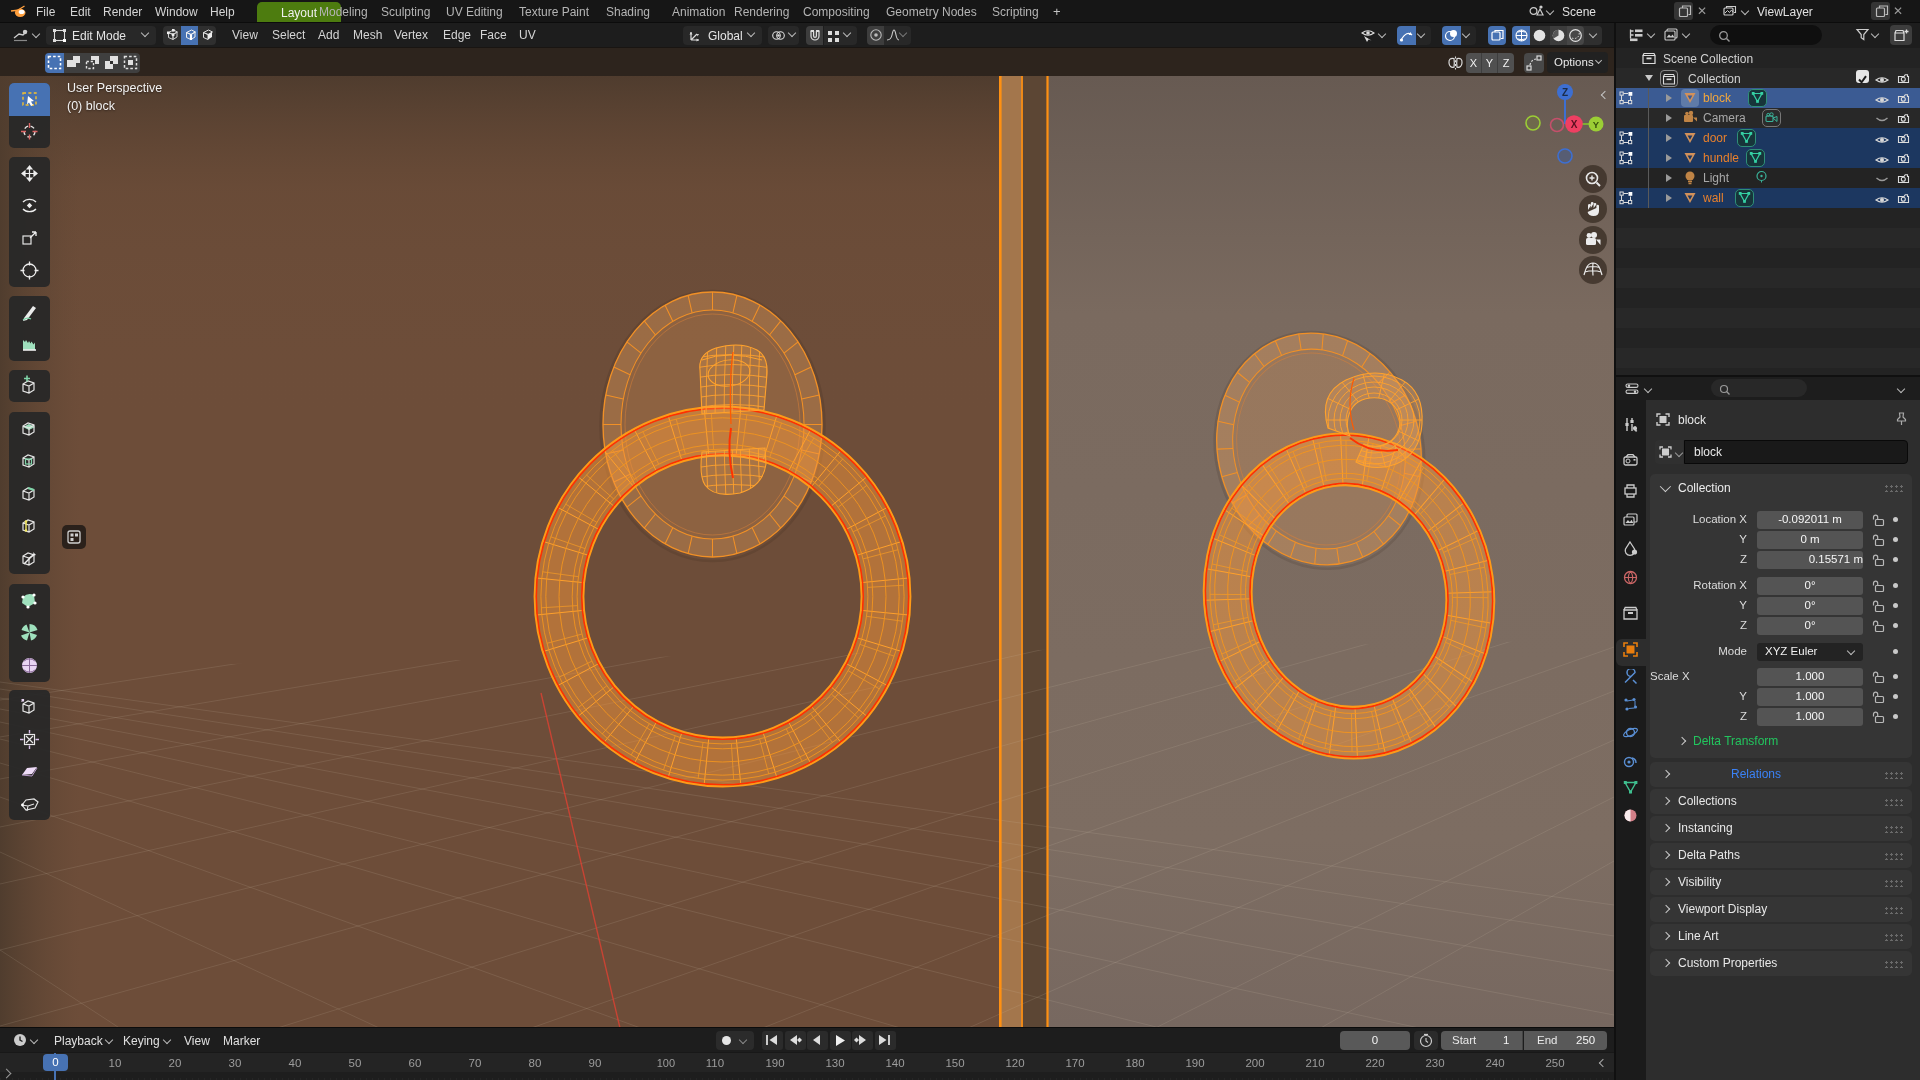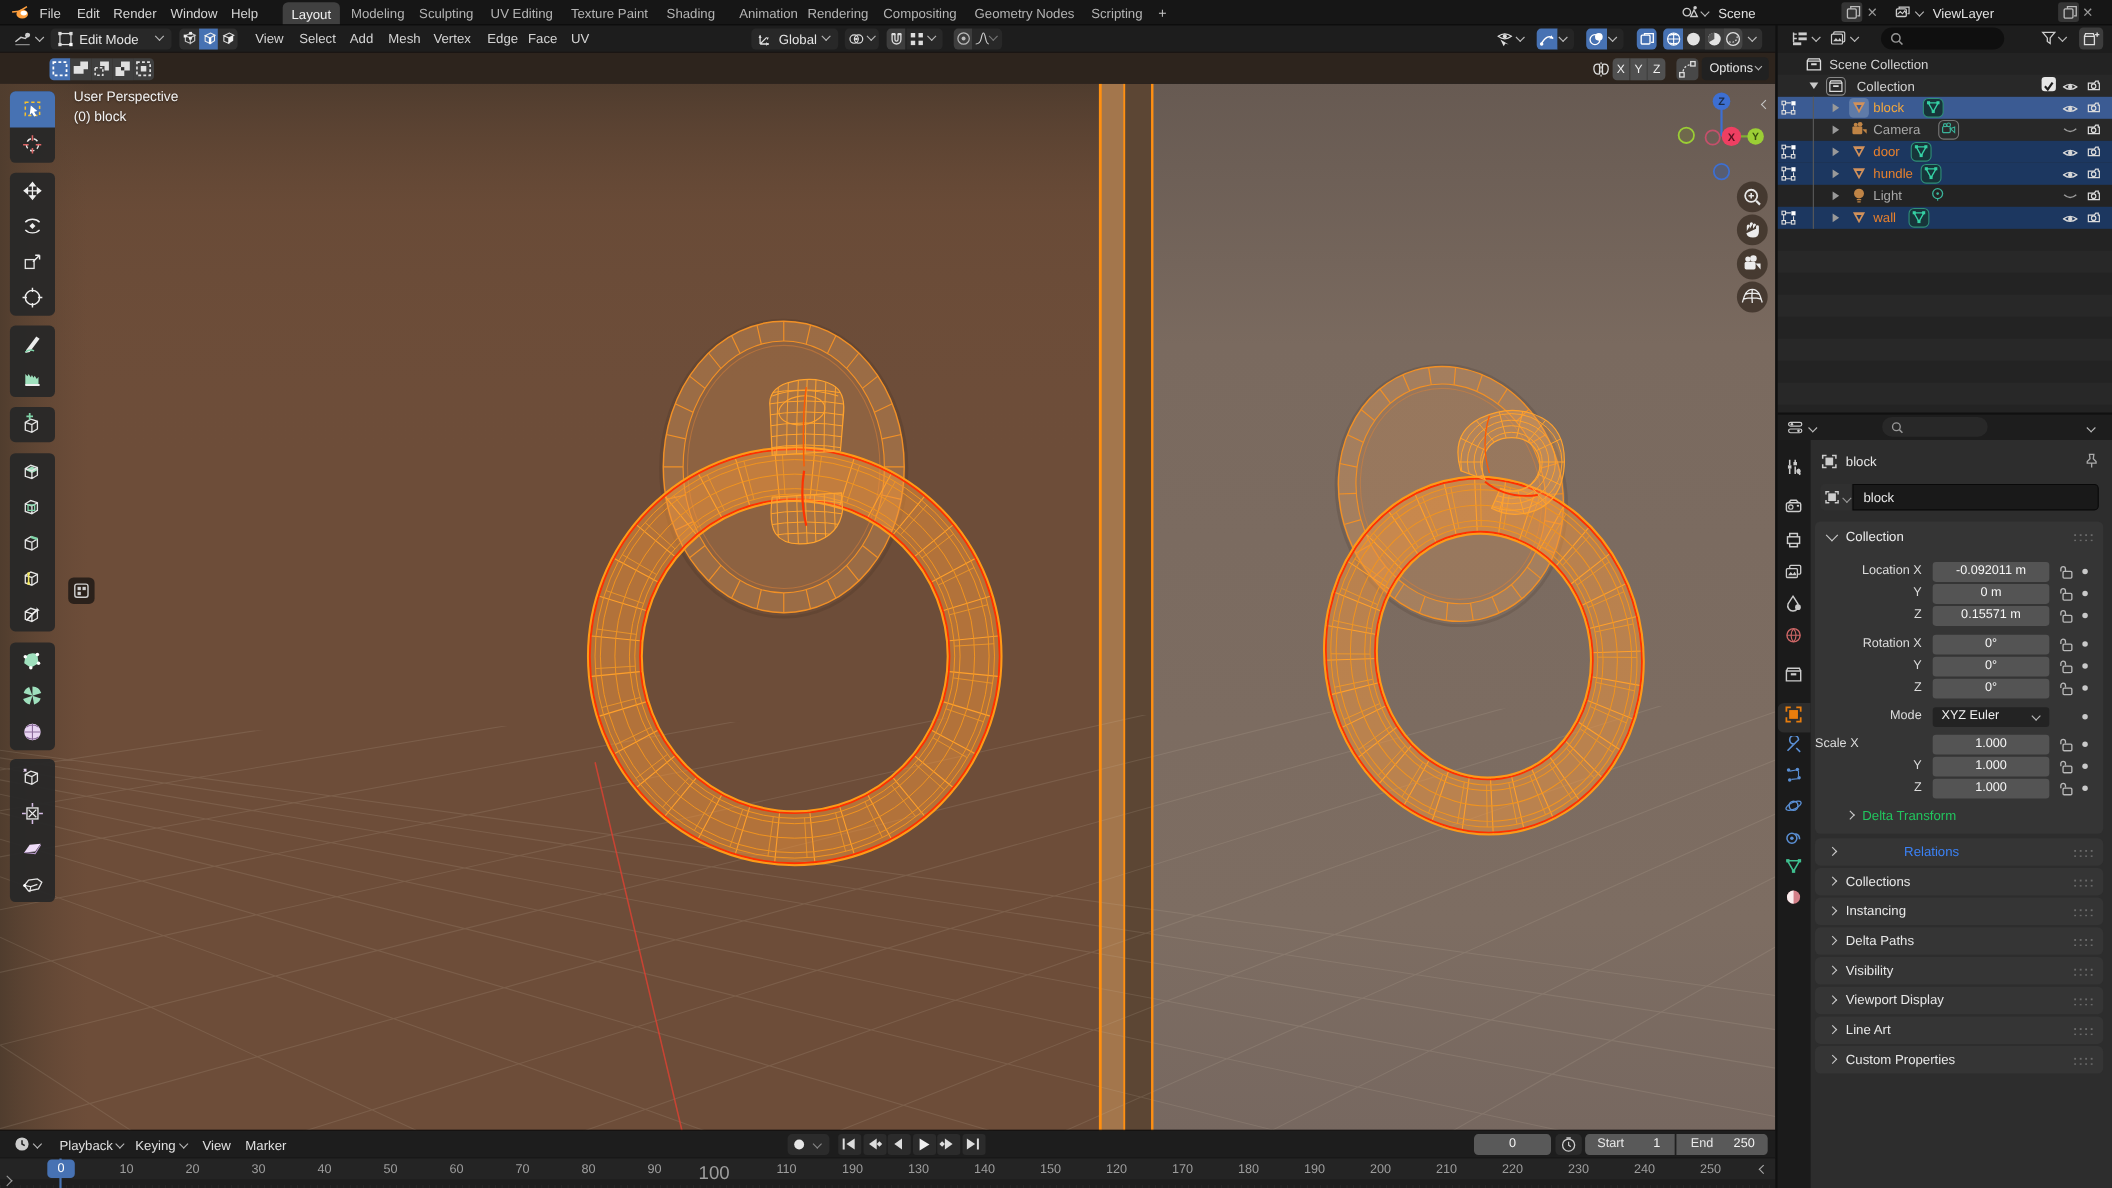--- a/index.html
+++ b/index.html
@@ -258,21 +258,21 @@
     <div class="a" style="left:10px;top:4px"><svg width="17" height="15" viewBox="0 0 17 15">
         <path d="M8 6 L14.5 2 M7.5 6.2 L1 7" stroke="#ff9f3d" stroke-width="1.4" fill="none"></path>
         <ellipse cx="10.2" cy="8.8" rx="5.3" ry="4.1" fill="#ff9f3d"></ellipse>
         <ellipse cx="11.6" cy="7.9" rx="2.9" ry="2.1" fill="#fff"></ellipse>
       </svg></div>
     <div class="a t12" style="left:36px;top:5px">File</div>
     <div class="a t12" style="left:70px;top:5px">Edit</div>
     <div class="a t12" style="left:103px;top:5px">Render</div>
     <div class="a t12" style="left:155px;top:5px">Window</div>
     <div class="a t12" style="left:210px;top:5px">Help</div>
-    <div class="a" style="left:257px;top:2px;height:21px;padding:0 8px;line-height:22px;background:#404040;border-radius:5px 5px 0 0;font-size:12px;color:#f0f0f0">Layout</div>
+    <div class="a" style="left:257px;top:2px;height:21px;padding:0 24px;line-height:22px;background:#4d7c0f;border-radius:5px 5px 0 0;font-size:12px;color:#f0f0f0">Layout</div>
     <div class="a" style="left:319px;top:5px;font-size:12px;color:#b4b4b4">Modeling</div>
     <div class="a" style="left:381px;top:5px;font-size:12px;color:#b4b4b4">Sculpting</div>
     <div class="a" style="left:446px;top:5px;font-size:12px;color:#b4b4b4">UV Editing</div>
     <div class="a" style="left:519px;top:5px;font-size:12px;color:#b4b4b4">Texture Paint</div>
     <div class="a" style="left:606px;top:5px;font-size:12px;color:#b4b4b4">Shading</div>
     <div class="a" style="left:672px;top:5px;font-size:12px;color:#b4b4b4">Animation</div>
     <div class="a" style="left:734px;top:5px;font-size:12px;color:#b4b4b4">Rendering</div>
     <div class="a" style="left:803px;top:5px;font-size:12px;color:#b4b4b4">Compositing</div>
     <div class="a" style="left:886px;top:5px;font-size:12px;color:#b4b4b4">Geometry Nodes</div>
     <div class="a" style="left:992px;top:5px;font-size:12px;color:#b4b4b4">Scripting</div>
@@ -796,21 +796,21 @@
       </svg></div>
     <div class="a" style="left:1893px;top:517px;width:5px;height:5px;border-radius:3px;background:#c9c9c9"></div>
     <div class="a" style="left:1650px;top:533px;width:97px;text-align:right;font-size:11.5px;color:#dcdcdc">Y</div>
     <div class="a" style="left:1757px;top:531px;width:106px;height:17.5px;background:#545454;border-radius:3px;color:#f6f6f6;font-size:11.5px;text-align:center;line-height:17px">0 m</div>
     <div class="a" style="left:1872px;top:533px"><svg width="13" height="14" viewBox="0 0 13 14">
         <rect x="3.5" y="6.5" width="8" height="6" rx="1" fill="none" stroke="#b9b9b9" stroke-width="1.2"></rect>
         <path d="M1.5 6.5 V4.2 a2.1 2.1 0 0 1 4.2 0 V6" fill="none" stroke="#b9b9b9" stroke-width="1.2"></path>
       </svg></div>
     <div class="a" style="left:1893px;top:537px;width:5px;height:5px;border-radius:3px;background:#c9c9c9"></div>
     <div class="a" style="left:1650px;top:553px;width:97px;text-align:right;font-size:11.5px;color:#dcdcdc">Z</div>
-    <div class="a" style="left:1757px;top:551px;width:106px;height:17.5px;background:#545454;border-radius:3px;color:#f6f6f6;font-size:11.5px;text-align:center;line-height:17px">0.15571 m</div>
+    <div class="a" style="left:1757px;top:551px;width:106px;height:17.5px;background:#545454;border-radius:3px;color:#f6f6f6;font-size:11.5px;text-align:right;line-height:17px">0.15571 m</div>
     <div class="a" style="left:1872px;top:553px"><svg width="13" height="14" viewBox="0 0 13 14">
         <rect x="3.5" y="6.5" width="8" height="6" rx="1" fill="none" stroke="#b9b9b9" stroke-width="1.2"></rect>
         <path d="M1.5 6.5 V4.2 a2.1 2.1 0 0 1 4.2 0 V6" fill="none" stroke="#b9b9b9" stroke-width="1.2"></path>
       </svg></div>
     <div class="a" style="left:1893px;top:557px;width:5px;height:5px;border-radius:3px;background:#c9c9c9"></div>
     <div class="a" style="left:1650px;top:579px;width:97px;text-align:right;font-size:11.5px;color:#dcdcdc">Rotation X</div>
     <div class="a" style="left:1757px;top:577px;width:106px;height:17.5px;background:#545454;border-radius:3px;color:#f6f6f6;font-size:11.5px;text-align:center;line-height:17px">0°</div>
     <div class="a" style="left:1872px;top:579px"><svg width="13" height="14" viewBox="0 0 13 14">
         <rect x="3.5" y="6.5" width="8" height="6" rx="1" fill="none" stroke="#b9b9b9" stroke-width="1.2"></rect>
         <path d="M1.5 6.5 V4.2 a2.1 2.1 0 0 1 4.2 0 V6" fill="none" stroke="#b9b9b9" stroke-width="1.2"></path>
@@ -942,21 +942,21 @@
     <div class="a" style="left:1576px;top:1034px;font-size:11.5px;color:#f4f4f4">250</div>
     <div class="a" style="left:95px;top:1057px;width:40px;text-align:center;font-size:11.5px;color:#9d9d9d">10</div>
     <div class="a" style="left:155px;top:1057px;width:40px;text-align:center;font-size:11.5px;color:#9d9d9d">20</div>
     <div class="a" style="left:215px;top:1057px;width:40px;text-align:center;font-size:11.5px;color:#9d9d9d">30</div>
     <div class="a" style="left:275px;top:1057px;width:40px;text-align:center;font-size:11.5px;color:#9d9d9d">40</div>
     <div class="a" style="left:335px;top:1057px;width:40px;text-align:center;font-size:11.5px;color:#9d9d9d">50</div>
     <div class="a" style="left:395px;top:1057px;width:40px;text-align:center;font-size:11.5px;color:#9d9d9d">60</div>
     <div class="a" style="left:455px;top:1057px;width:40px;text-align:center;font-size:11.5px;color:#9d9d9d">70</div>
     <div class="a" style="left:515px;top:1057px;width:40px;text-align:center;font-size:11.5px;color:#9d9d9d">80</div>
     <div class="a" style="left:575px;top:1057px;width:40px;text-align:center;font-size:11.5px;color:#9d9d9d">90</div>
-    <div class="a" style="left:635px;top:1057px;width:40px;text-align:left;font-size:17px;color:#9d9d9d">100</div>
+    <div class="a" style="left:635px;top:1057px;width:40px;text-align:right;font-size:11px;color:#9d9d9d">100</div>
     <div class="a" style="left:695px;top:1057px;width:40px;text-align:center;font-size:11.5px;color:#9d9d9d">110</div>
     <div class="a" style="left:755px;top:1057px;width:40px;text-align:center;font-size:11.5px;color:#9d9d9d">190</div>
     <div class="a" style="left:815px;top:1057px;width:40px;text-align:center;font-size:11.5px;color:#9d9d9d">130</div>
     <div class="a" style="left:875px;top:1057px;width:40px;text-align:center;font-size:11.5px;color:#9d9d9d">140</div>
     <div class="a" style="left:935px;top:1057px;width:40px;text-align:center;font-size:11.5px;color:#9d9d9d">150</div>
     <div class="a" style="left:995px;top:1057px;width:40px;text-align:center;font-size:11.5px;color:#9d9d9d">120</div>
     <div class="a" style="left:1055px;top:1057px;width:40px;text-align:center;font-size:11.5px;color:#9d9d9d">170</div>
     <div class="a" style="left:1115px;top:1057px;width:40px;text-align:center;font-size:11.5px;color:#9d9d9d">180</div>
     <div class="a" style="left:1175px;top:1057px;width:40px;text-align:center;font-size:11.5px;color:#9d9d9d">190</div>
     <div class="a" style="left:1235px;top:1057px;width:40px;text-align:center;font-size:11.5px;color:#9d9d9d">200</div>

